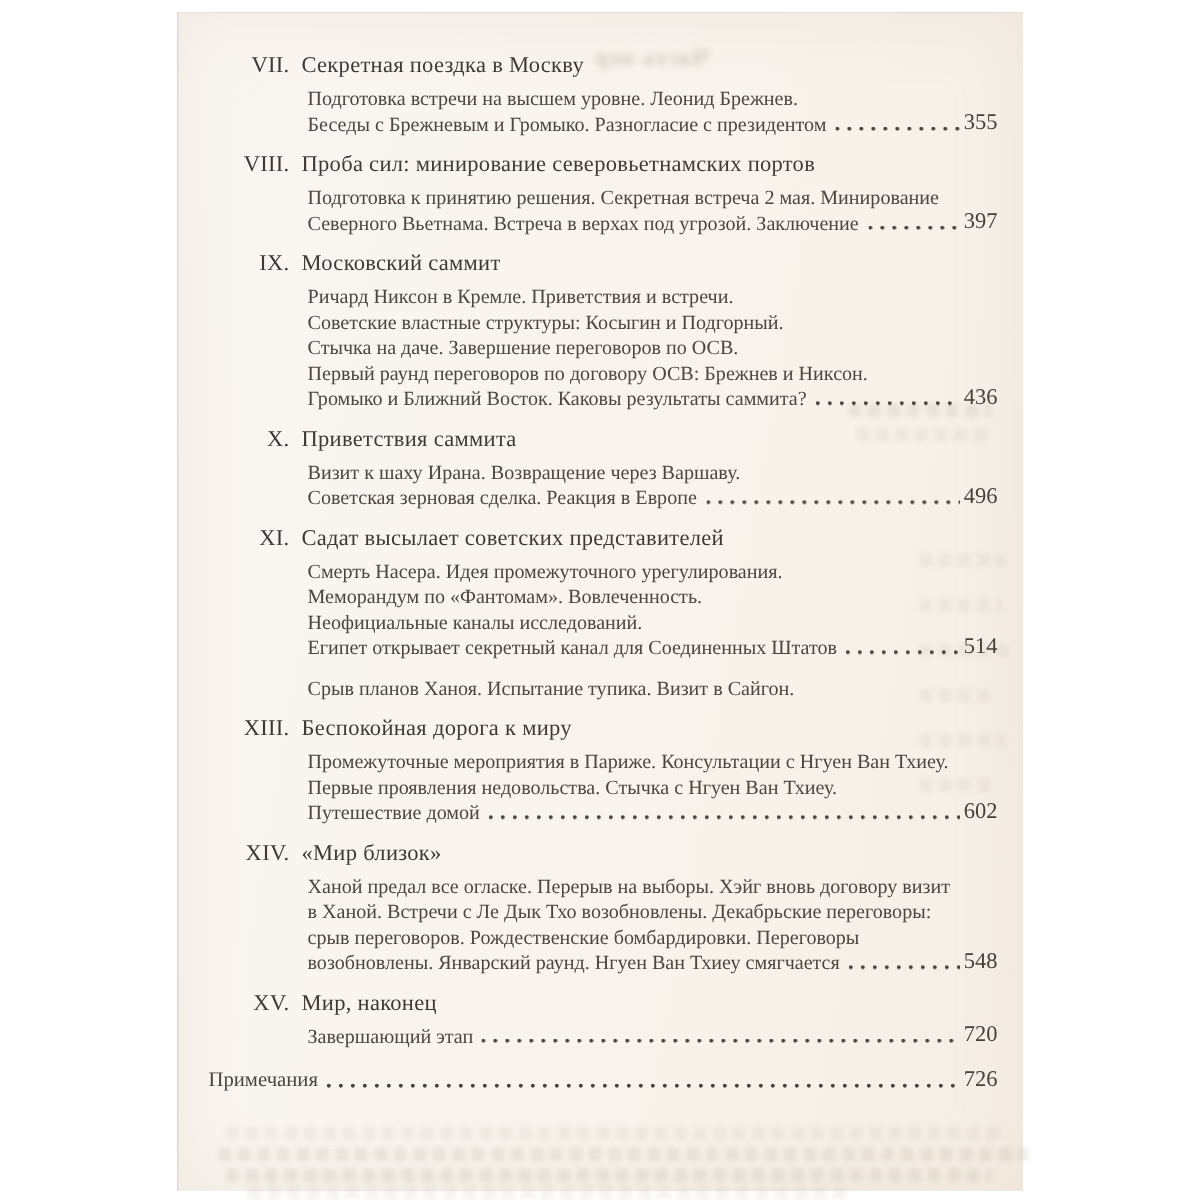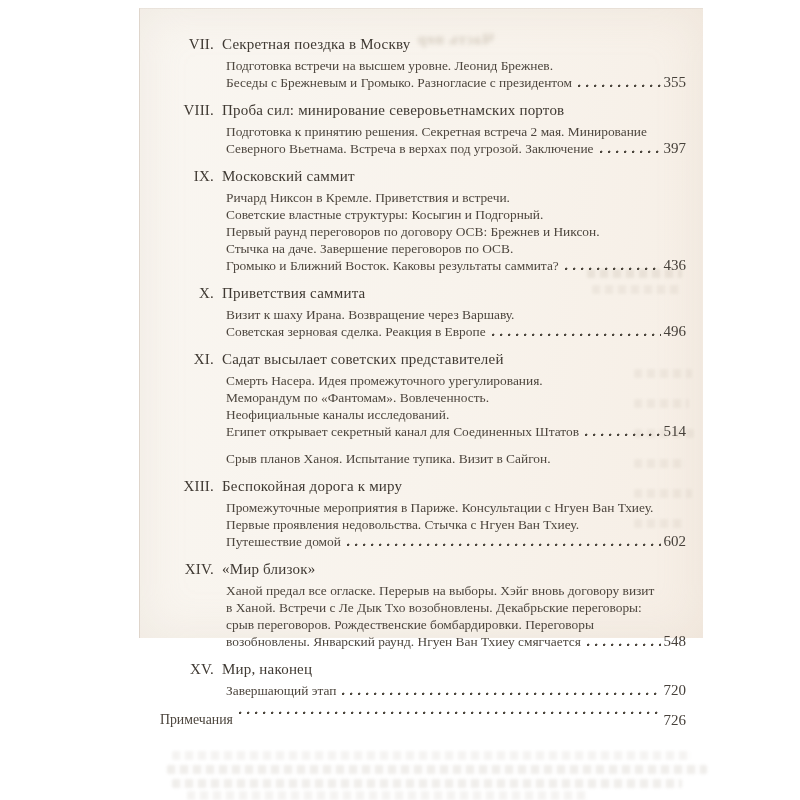--- a/index.html
+++ b/index.html
@@ -7,26 +7,25 @@
   body {
     position:relative;
     background:#ffffff;
     font-family:"Liberation Serif", serif;
     overflow:hidden;
   }
   
   .page {
     position:absolute;
     left:118px; top:8px;
-    width:564px; height:630px;
+    width:564px; height:786px;
     background:linear-gradient(100deg, #f9f6f1 0%, #f8f3ec 55%, #f6eee5 100%);
     border-left:1px solid rgba(205,193,182,0.55);
     border-top:1px solid rgba(215,205,195,0.45);
     box-shadow:inset 0 0 46px rgba(208,192,175,0.22);
-    margin-left:21px;
   }
   .content {
     position:absolute;
     left:20px; right:17px; top:26px;
     color:#4b443c;
   }
   
   .entry { margin-bottom:10px; }
   .entry-head {
     display:flex;
@@ -48,21 +47,21 @@
     height:4px;
     margin:0 3px 3px 6px;
     background-image:radial-gradient(circle at 1.2px 1.8px, #4a443b 1.05px, rgba(0,0,0,0) 1.5px);
     background-size:8px 4px;
     background-repeat:repeat-x;
     background-position:0 100%;
   }
   .pg { flex:none; font-size:15px; color:#46403a; }
   
   .notes-row {
-    display:flex; align-items:flex-start;
+    display:flex; align-items:flex-end;
     margin-top:12px;
     font-size:13.8px; line-height:18px; color:#4b443c;
   }
   
   .ghost-text {
     position:absolute;
     transform:scaleX(-1);
     filter:blur(2px);
     color:rgba(158,142,120,0.40);
     font-weight:bold;
@@ -134,22 +133,22 @@
     </div>
 
     <div class="entry">
       <div class="entry-head">
         <span class="num">IX.</span>
         <span class="title">Московский саммит</span>
       </div>
       <div class="entry-body">
         <div class="bline">Ричард Никсон в Кремле. Приветствия и встречи.</div>
         <div class="bline">Советские властные структуры: Косыгин и Подгорный.</div>
+        <div class="bline">Стычка на даче. Завершение переговоров по ОСВ.</div>
         <div class="bline">Первый раунд переговоров по договору ОСВ: Брежнев и Никсон.</div>
-        <div class="bline">Стычка на даче. Завершение переговоров по ОСВ.</div>
         <div class="bline tailrow">
           <span class="tailtext">Громыко и Ближний Восток. Каковы результаты саммита?</span>
           <span class="leader"></span>
           <span class="pg">436</span>
         </div>
       </div>
     </div>
 
     <div class="entry">
       <div class="entry-head">

